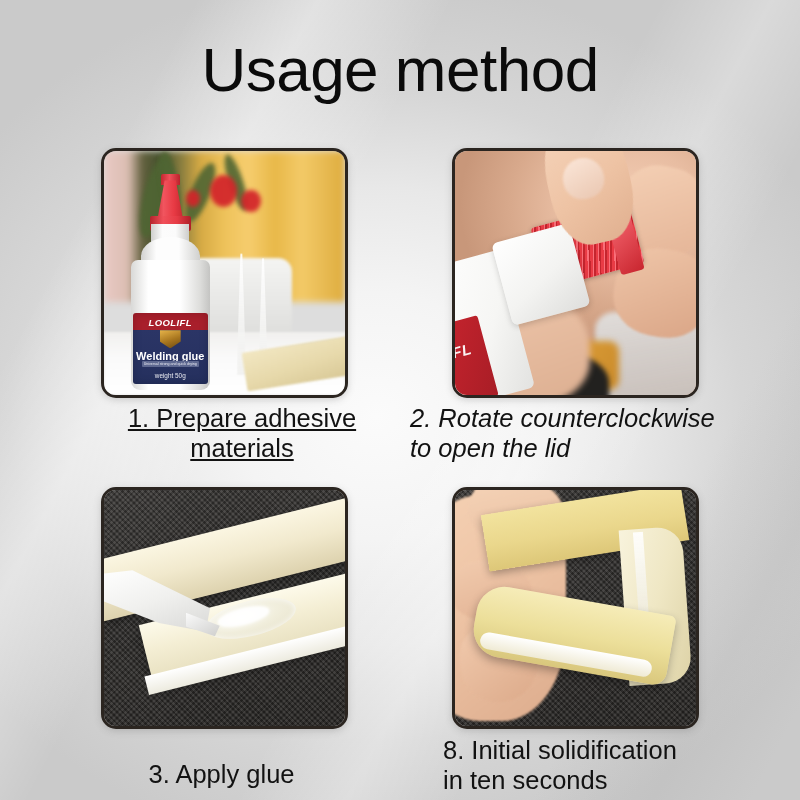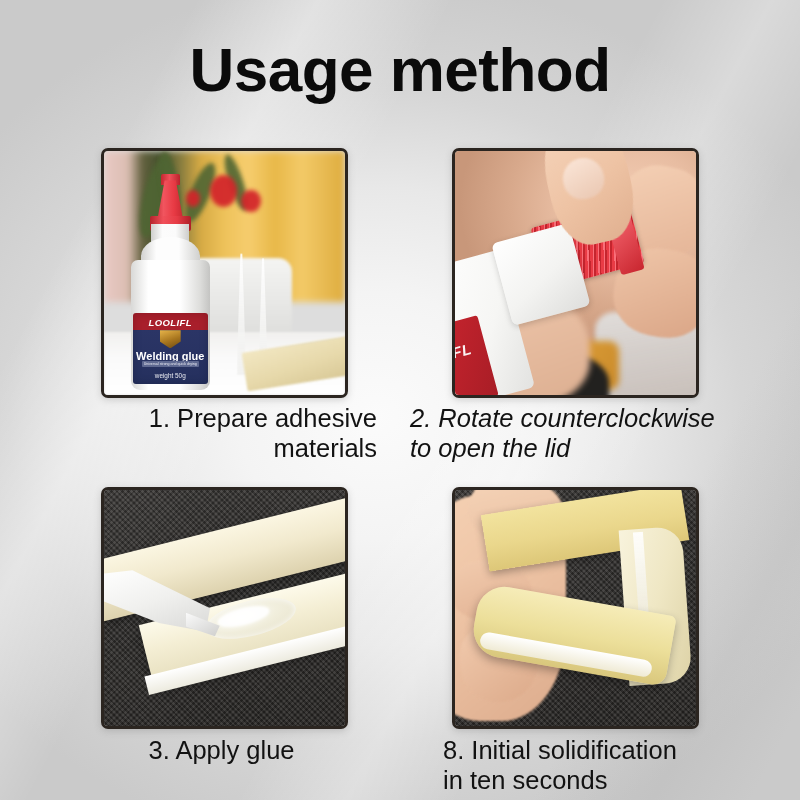--- a/index.html
+++ b/index.html
@@ -40,30 +40,30 @@
     pointer-events: none;
   }
 
   .page-title {
     position: absolute;
     left: 0;
     top: 34px;
     width: 800px;
     text-align: center;
     font-size: 62px;
-    font-weight: 700;
+    font-weight: 400;
     letter-spacing: -0.5px;
     color: #0b0b0b;
     z-index: 4;
   }
 
   .panel {
     position: absolute;
     border: 3px solid #2b2520;
-    border-radius: 7px;
+    border-radius: 15px;
     overflow: hidden;
     background: #ddd;
     z-index: 3;
     box-shadow: 0 2px 7px rgba(90,90,90,0.25);
   }
   .panel .photo {
     position: absolute;
     inset: 0;
     overflow: hidden;
   }
@@ -76,23 +76,23 @@
     z-index: 4;
     white-space: pre-line;
   }
 
   
   #panel-1 { left: 101px; top: 148px; width: 241px; height: 244px; }
   #panel-2 { left: 452px; top: 148px; width: 241px; height: 244px; }
   #panel-3 { left: 101px; top: 487px; width: 241px; height: 236px; }
   #panel-4 { left: 452px; top: 487px; width: 241px; height: 236px; }
 
-  #caption-1 { left: 107px; top: 404px; width: 270px; text-align: right; }
+  #caption-1 { left: 107px; top: 404px; width: 270px; text-align: center; text-decoration: underline; }
   #caption-2 { left: 410px; top: 404px; width: 330px; text-align: left; font-style: italic; }
-  #caption-3 { left: 101px; top: 736px; width: 241px; text-align: center; }
+  #caption-3 { left: 101px; top: 760px; width: 241px; text-align: center; }
   #caption-4 { left: 443px; top: 736px; width: 300px; text-align: left; }
 
   
   .p1-bg {
     position: absolute; inset: 0;
     background:
       linear-gradient(90deg,
         #e9c9c4 0%, #dfc0b6 9%,
         #7d7a52 15%, #5c6b3e 22%,
         #8d8a4e 30%, #c8a martyr 31%,

